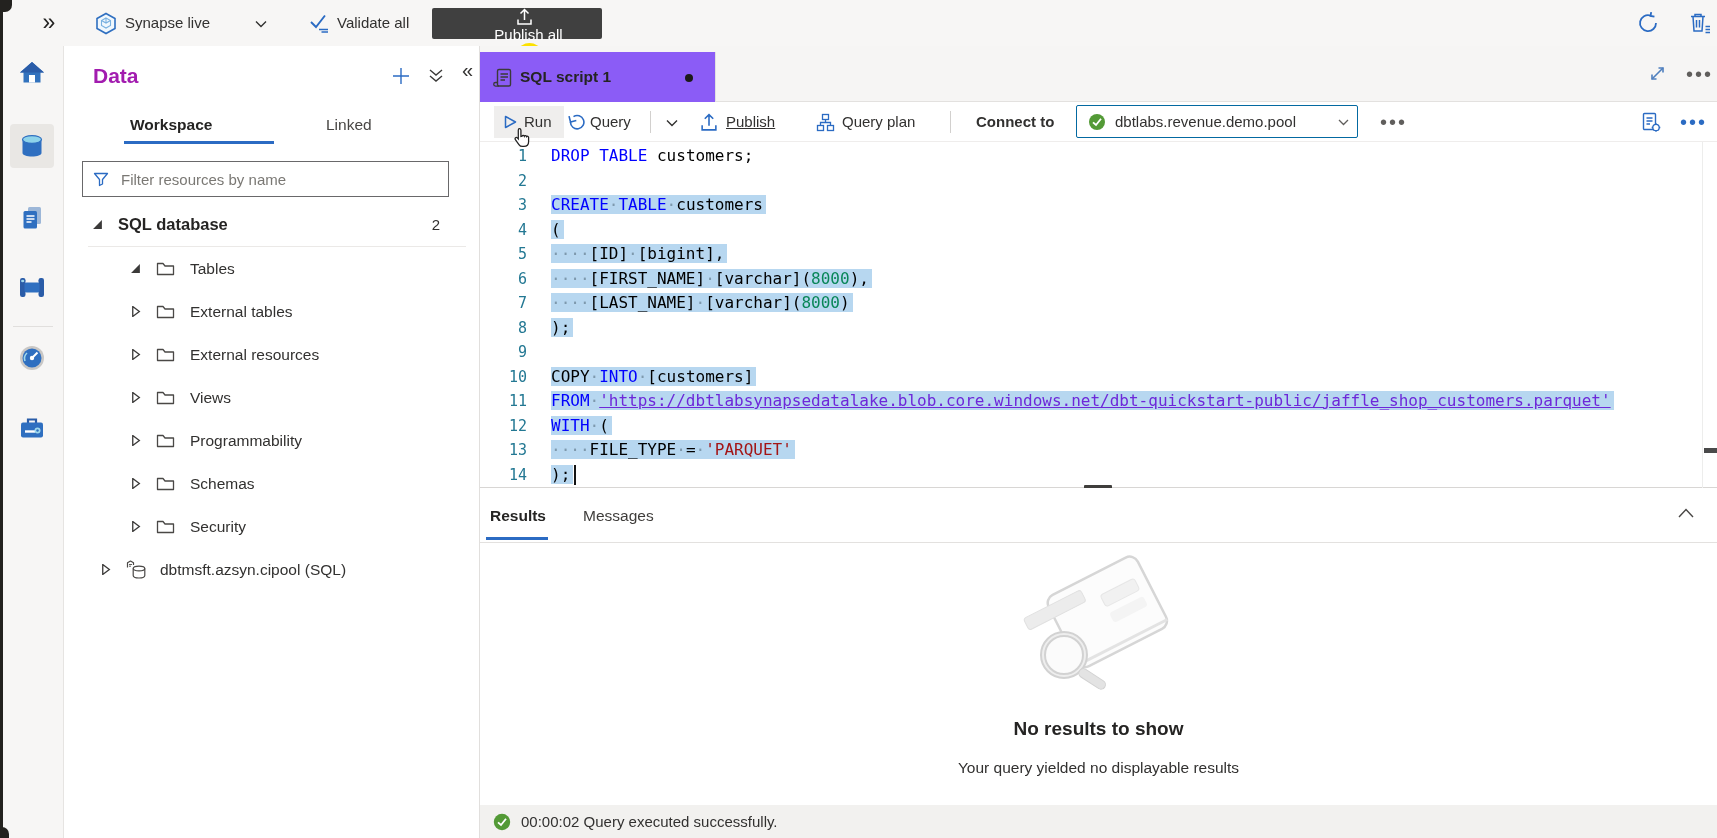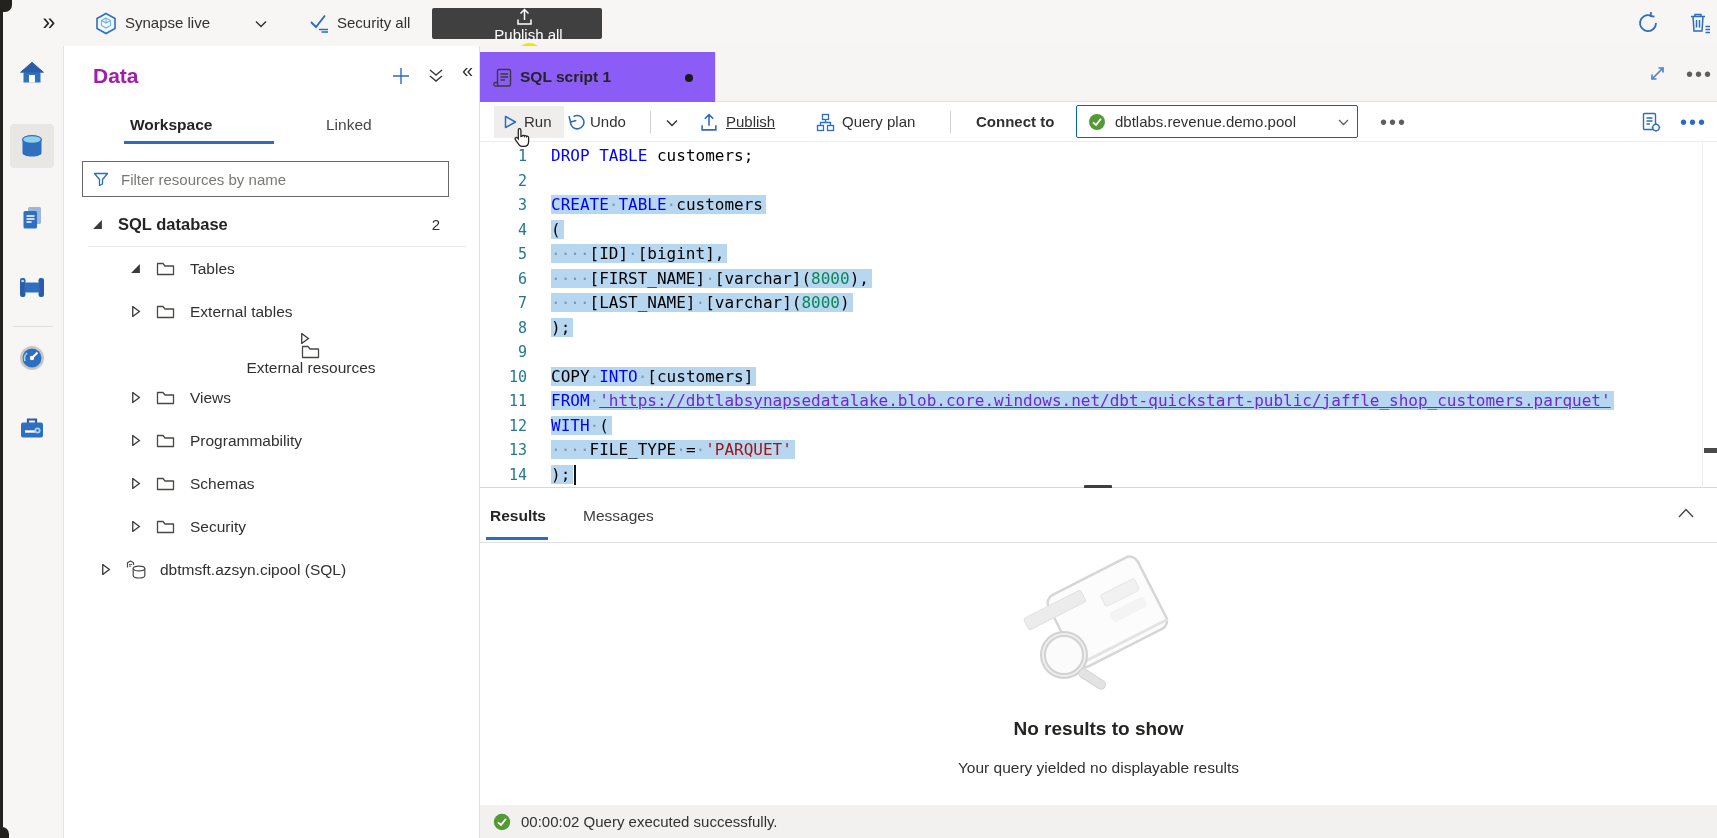--- a/index.html
+++ b/index.html
@@ -126,21 +126,21 @@
           <polyline points="1,1.5 6,6.5 11,1.5" fill="none" stroke="#323130" stroke-width="1.4"></polyline>
         </svg>
     </div>
 
     <div class="abs" style="left:306px;top:13px;">
       <svg width="22" height="20" viewBox="0 0 22 20">
           <polyline points="2,9 7,14 16,2.5" fill="none" stroke="#2b6bc3" stroke-width="1.9"></polyline>
       <path d="M10 16.5 H19 M12.5 19 H19" stroke="#2b6bc3" stroke-width="1.6"></path>
         </svg>
     </div>
-    <div class="abs tb-item" style="left:334px;">Security all</div>
+    <div class="abs tb-item" style="left:334px;">Validate all</div>
 
     <div class="abs publish-btn">
       <span>
         <svg width="17" height="18" viewBox="0 0 17 18">
             <path d="M8.5 12 V2 M4.5 5.5 L8.5 1.5 L12.5 5.5" fill="none" stroke="#fff" stroke-width="1.5"></path>
         <path d="M2 11.5 V16 H15 V11.5" fill="none" stroke="#fff" stroke-width="1.5"></path>
           </svg>
       </span>
       <span class="lbl">Publish all</span>
       <span class="badge">1</span>
@@ -284,21 +284,21 @@
               <polygon points="2.5,0.5 8.5,5 2.5,9.5" fill="none" stroke="#3b3a39" stroke-width="1.2"></polygon>
             </svg>
           </span>
           <span class="nodeicon">
             <svg width="19" height="15" viewBox="0 0 19 15">
               <path d="M1.5 13.5 V2.5 H7 L9 5 H17.5 V13.5 Z" fill="none" stroke="#4a4846" stroke-width="1.3" stroke-linejoin="round"></path>
             </svg>
           </span>
           <span class="tlabel">External tables</span>
         </div>
-        <div class="tree-row" style="padding-left: 64px; flex-direction: column;">
+        <div class="tree-row" style="padding-left: 64px;">
           <span class="expander">
             <svg width="11" height="11" viewBox="0 0 10 10">
               <polygon points="2.5,0.5 8.5,5 2.5,9.5" fill="none" stroke="#3b3a39" stroke-width="1.2"></polygon>
             </svg>
           </span>
           <span class="nodeicon">
             <svg width="19" height="15" viewBox="0 0 19 15">
               <path d="M1.5 13.5 V2.5 H7 L9 5 H17.5 V13.5 Z" fill="none" stroke="#4a4846" stroke-width="1.3" stroke-linejoin="round"></path>
             </svg>
           </span>
@@ -413,21 +413,21 @@
             <path d="M5 1.5c.9 0 1.5.6 1.5 1.5v6l1-.2c.3-1 2-1 2.3 0 .4-.8 1.9-.6 2.1.3.5-.6 1.9-.3 1.9.8v4.2c0 2.6-1.8 4.4-4.5 4.4H8c-1.6 0-2.6-.6-3.4-1.8L1.2 12c-.9-1.3.8-2.7 1.9-1.6l.9 1V3c0-.9.6-1.5 1-1.5z" fill="#fff" stroke="#222" stroke-width="1.2"></path>
           </svg>
       </div>
 
       <div class="abs" style="left:86px;top:11px;">
         <svg width="19" height="18" viewBox="0 0 19 18">
             <path d="M4.5 9 A6.7 6.7 0 1 0 7.5 3.6" fill="none" stroke="#2b6bc3" stroke-width="1.6"></path>
         <polyline points="4.5,3 4.5,9 10.5,9" fill="none" stroke="#2b6bc3" stroke-width="1.6" transform="rotate(-14 4.5 9)"></polyline>
           </svg>
       </div>
-      <div class="tbtn" style="left:110px;">Undo</div>
+      <div class="tbtn" style="left:110px;">Query</div>
 
       <div class="vdiv" style="left:170px;"></div>
       <div class="abs" style="left:186px;top:17px;cursor:pointer;">
         <svg width="12" height="8" viewBox="0 0 12 8">
             <polyline points="1,1.5 6,6.5 11,1.5" fill="none" stroke="#323130" stroke-width="1.4"></polyline>
           </svg>
       </div>
 
       <div class="abs" style="left:220px;top:11px;">
         <svg width="18" height="19" viewBox="0 0 17 18">

